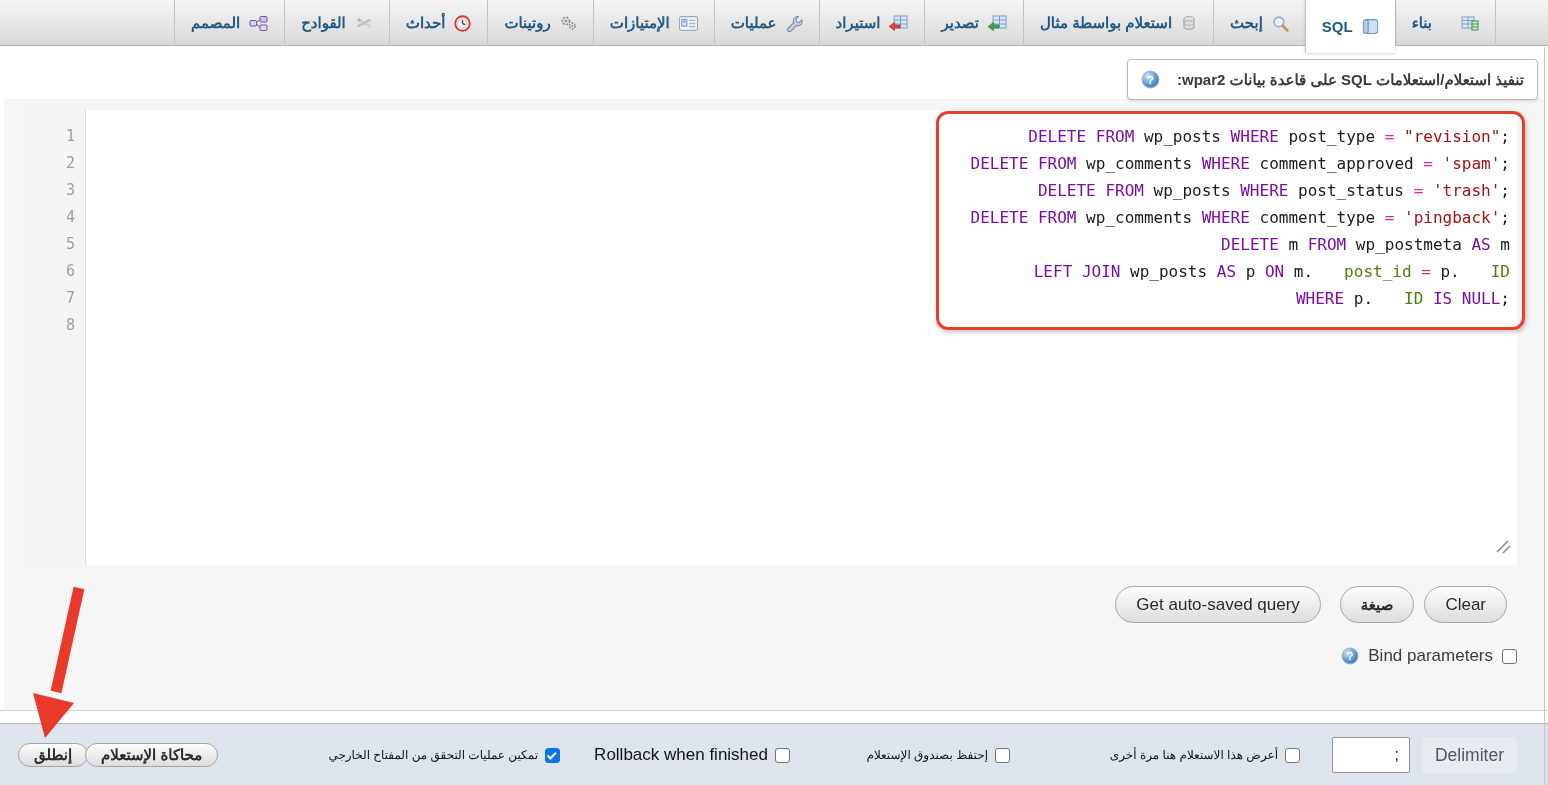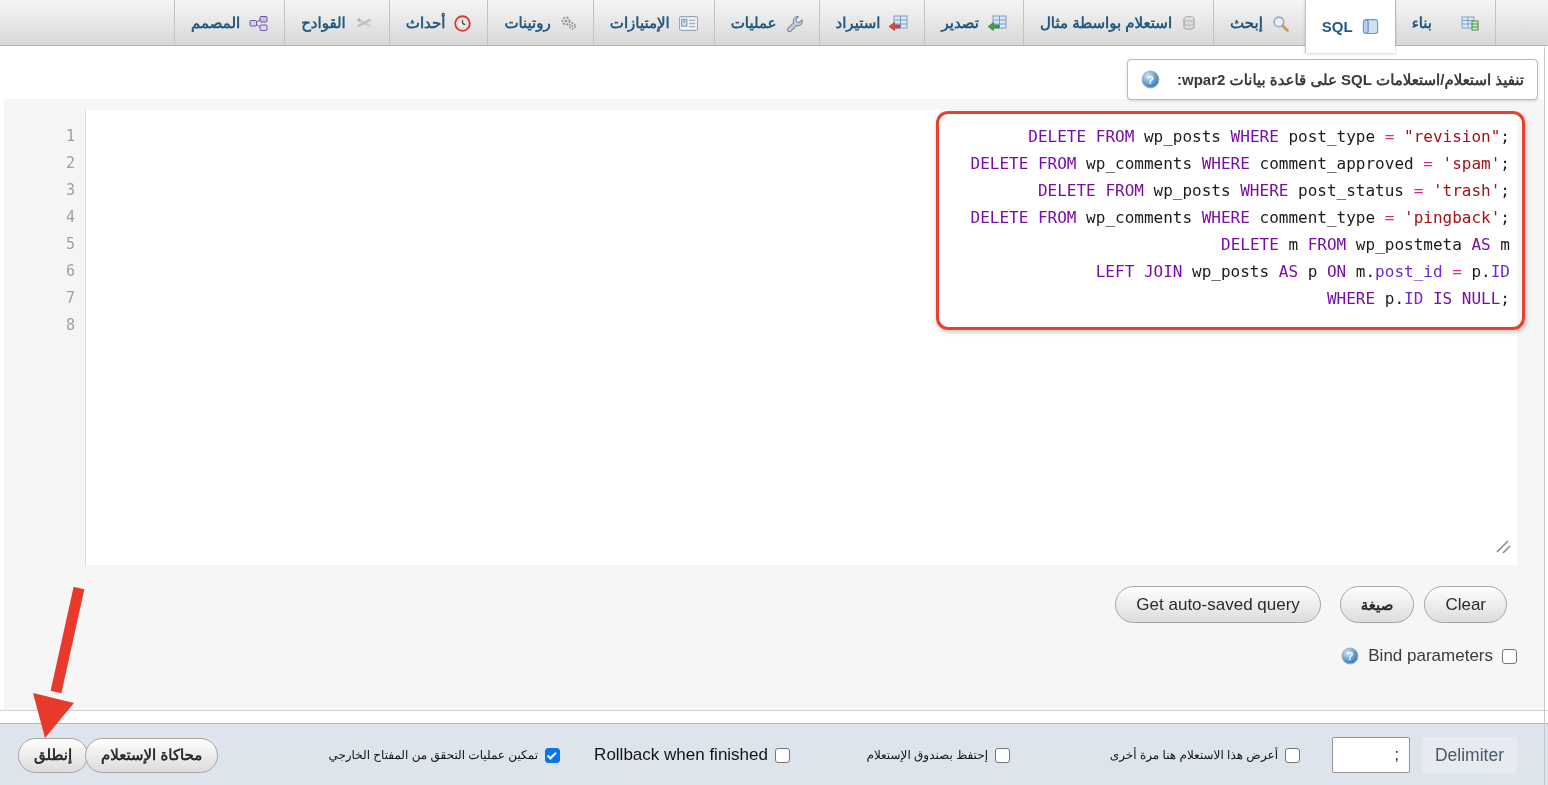--- a/index.html
+++ b/index.html
@@ -48,21 +48,21 @@
   .gutter .ln {
     height:27px; line-height:27px; text-align:right; padding-right:10px;
     color:#9aa0a6; font:15px "DejaVu Sans Mono", monospace;
   }
   .code { flex:1; padding:17px 7px 0 0; }
   .cm-line {
     height:27px; line-height:27px; text-align:right; direction:ltr;
     font:16px "DejaVu Sans Mono", monospace; white-space:pre; color:#1a1a1a;
   }
   .tk-k { color:#7b0ca6; } .tk-s { color:#a31115; }
-  .tk-o { color:#d6268f; } .tk-v { color:#6d28d9; } .tk-t { color:#1a1a1a; }
+  .tk-o { color:#d6268f; } .tk-v { color:#4d7c0f;margin-left:31px; } .tk-t { color:#1a1a1a; }
   .resize-grip { position:absolute; right:6px; bottom:7px; }
   
   .redbox {
     position:absolute; left:936px; top:111px; width:589px; height:219px;
     border:3px solid #e8402c; border-radius:12px;
     box-shadow:1px 2px 5px rgba(0,0,0,.25); z-index:4; pointer-events:none;
   }
   .red-arrow { position:absolute; left:14px; top:578px; z-index:7; pointer-events:none; }
   
   .pill {
@@ -88,21 +88,21 @@
   .cb.checked { background:#0d74e7; border-color:#0d74e7; }
   .cb.checked .tick { display:block; }
   
   .footer {
     position:absolute; left:0; right:0; bottom:0; height:62px;
     background:#dde4eb; border-top:1px solid #b7b7b7; z-index:3;
   }
   .fgroup { position:absolute; top:0; height:62px; display:flex; align-items:center; gap:7px; white-space:nowrap; }
   .flabel-ar { font-size:12px; color:#141414; }
   .flabel-en { font-size:17px; color:#141414; }
-  .fbtn { height:35px; border-radius:18px; padding:0 15px; font-weight:bold; font-size:15px; }
+  .fbtn { height:24px; border-radius:18px; padding:0 15px; font-weight:bold; font-size:15px; }
   .f-go { left:18px; } .f-simulate { left:85px; }
   .f-fk { right:988px; } .f-rollback { right:758px; }
   .f-retain { right:538px; } .f-showagain { right:248px; }
   .f-delim { right:31px; gap:12px; }
   .delim-label { font-size:17.5px; color:#4a5a6a; background:#e7eaee; border-radius:3px; padding:8px 13px; }
   .delim-input {
     width:78px; height:36px; border:1px solid #949494; border-radius:2px;
     background:#fff; direction:rtl; text-align:right; padding:0 10px;
     font:16px "Liberation Sans", sans-serif; color:#222;
   }

